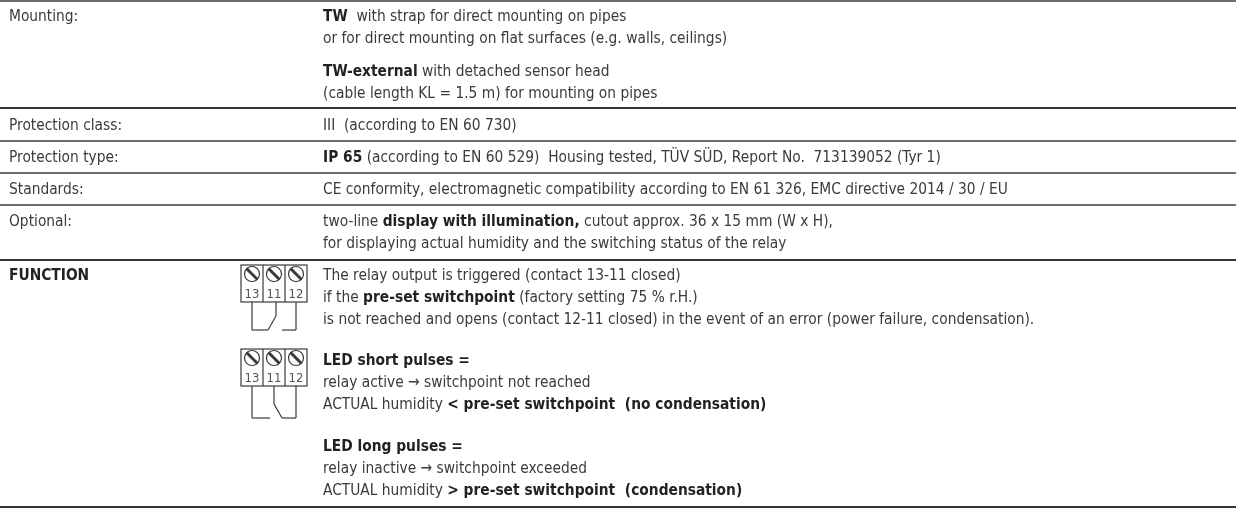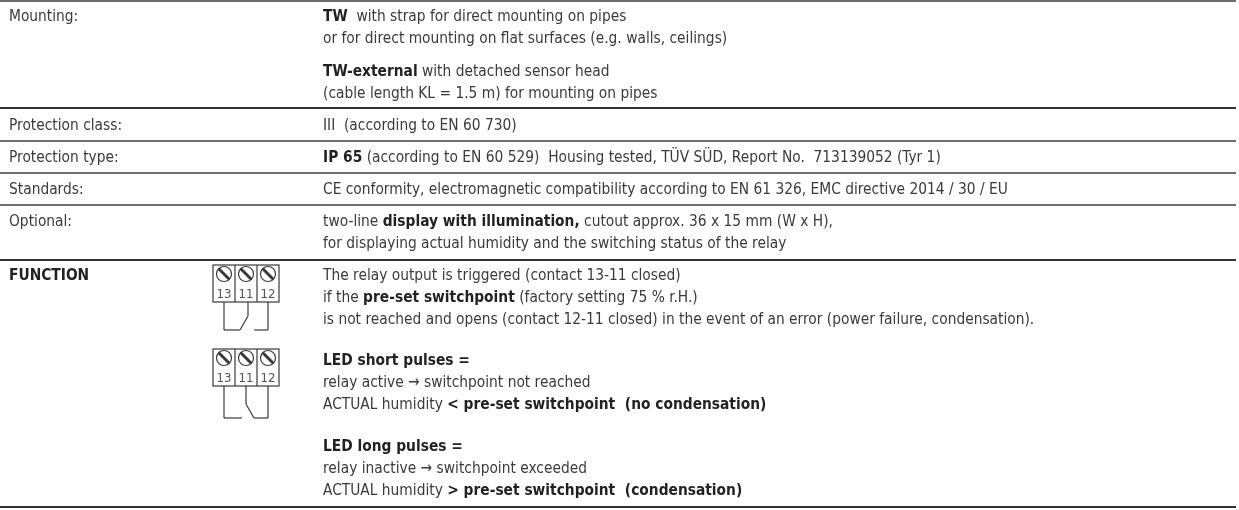--- a/index.html
+++ b/index.html
@@ -22,21 +22,21 @@
   }
   .label.bold { font-weight: bold; color: #222; }
   .value {
     position: absolute; left: 323px;
     line-height: 22px; color: #3a3a3a; white-space: nowrap;
     transform: scaleX(0.93); transform-origin: left top;
   }
   .value b { color: #222; font-weight: bold; }
   .line { display: block; height: 22px; }
   .para-gap { height: 11px; }
-  .terminal { position: absolute; left: 212px; }
+  .terminal { position: absolute; left: 240px; }
   .terminal svg { display: block; }
 </style>
 </head>
 <body>
 
 <div class="sheet">
 
   <div class="rule mid" style="top:0px"></div>
   <div class="rule dark" style="top:107px"></div>
   <div class="rule mid" style="top:140px"></div>

